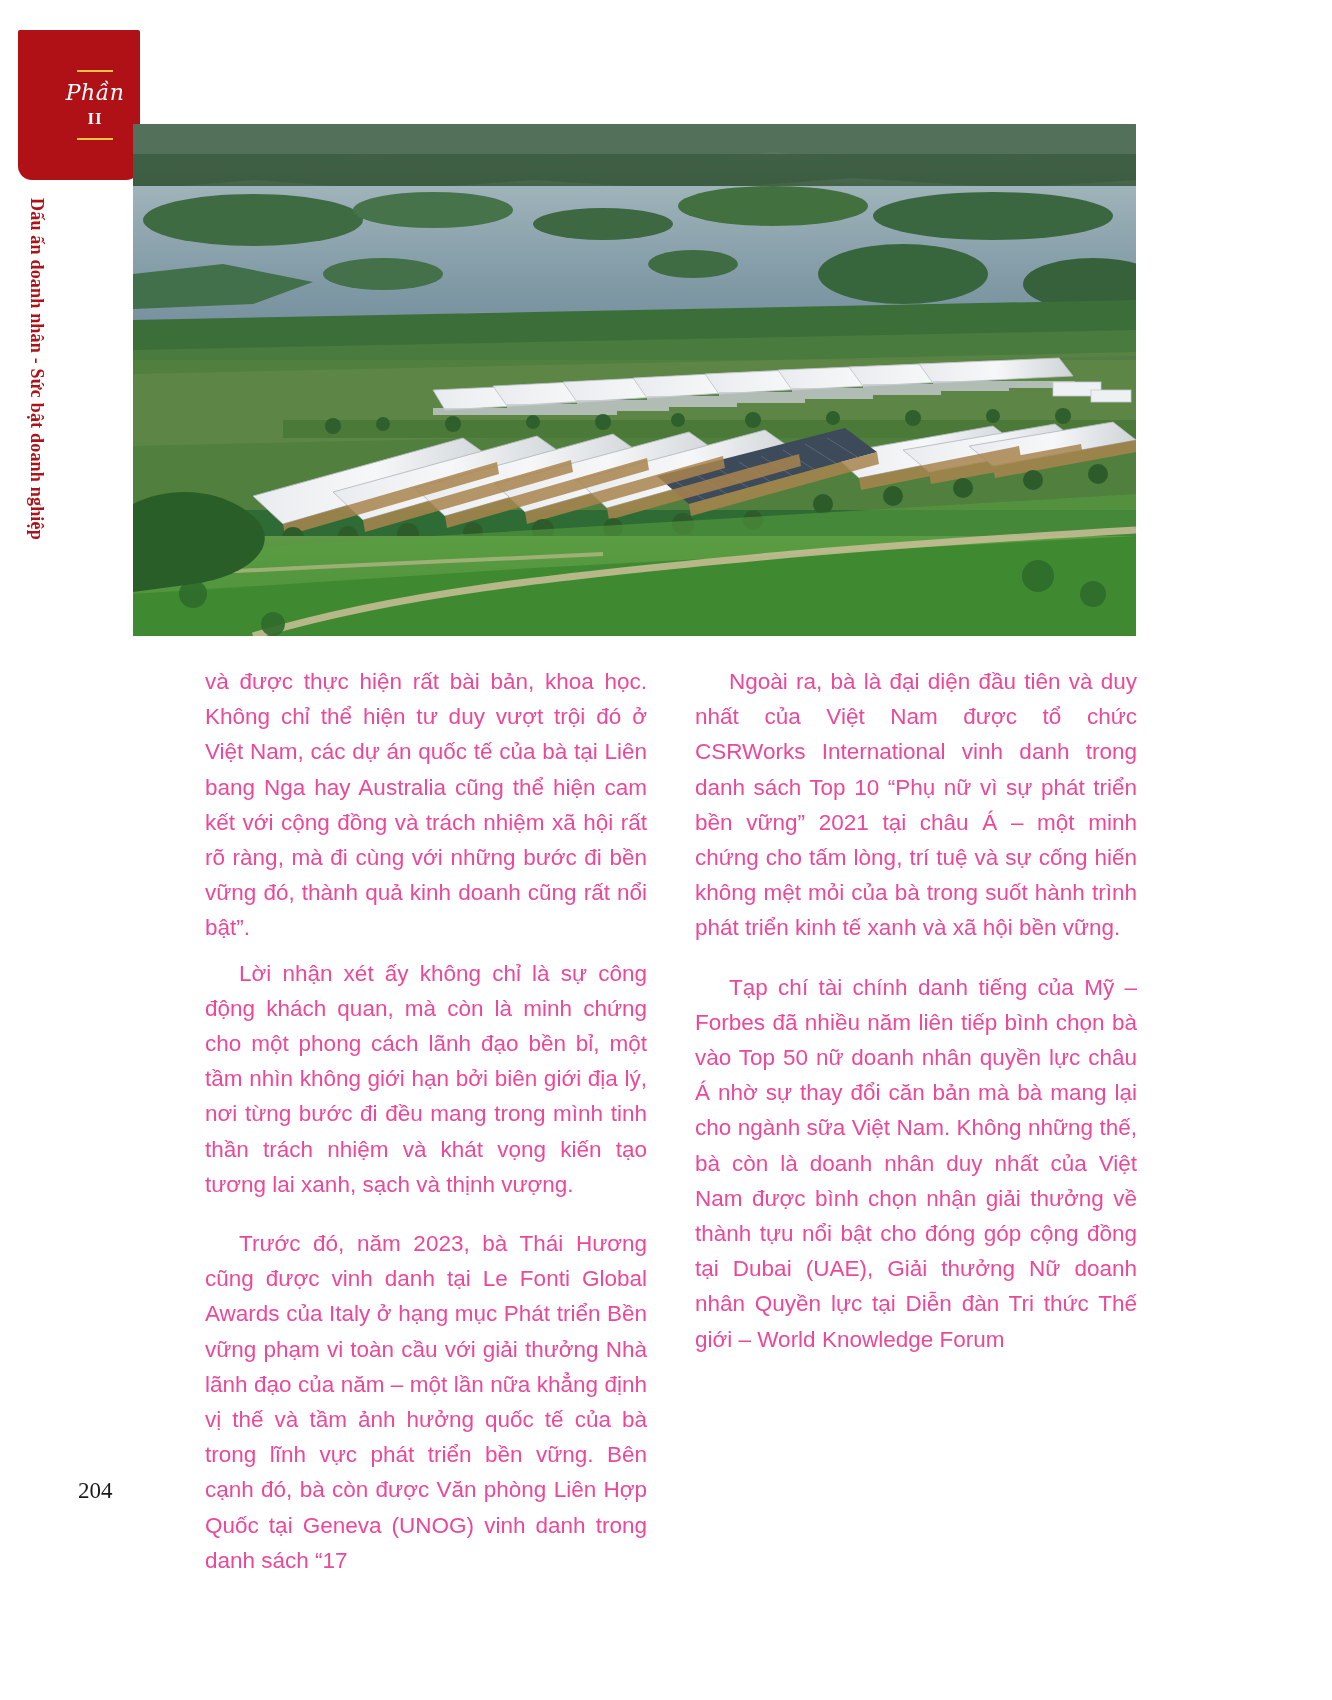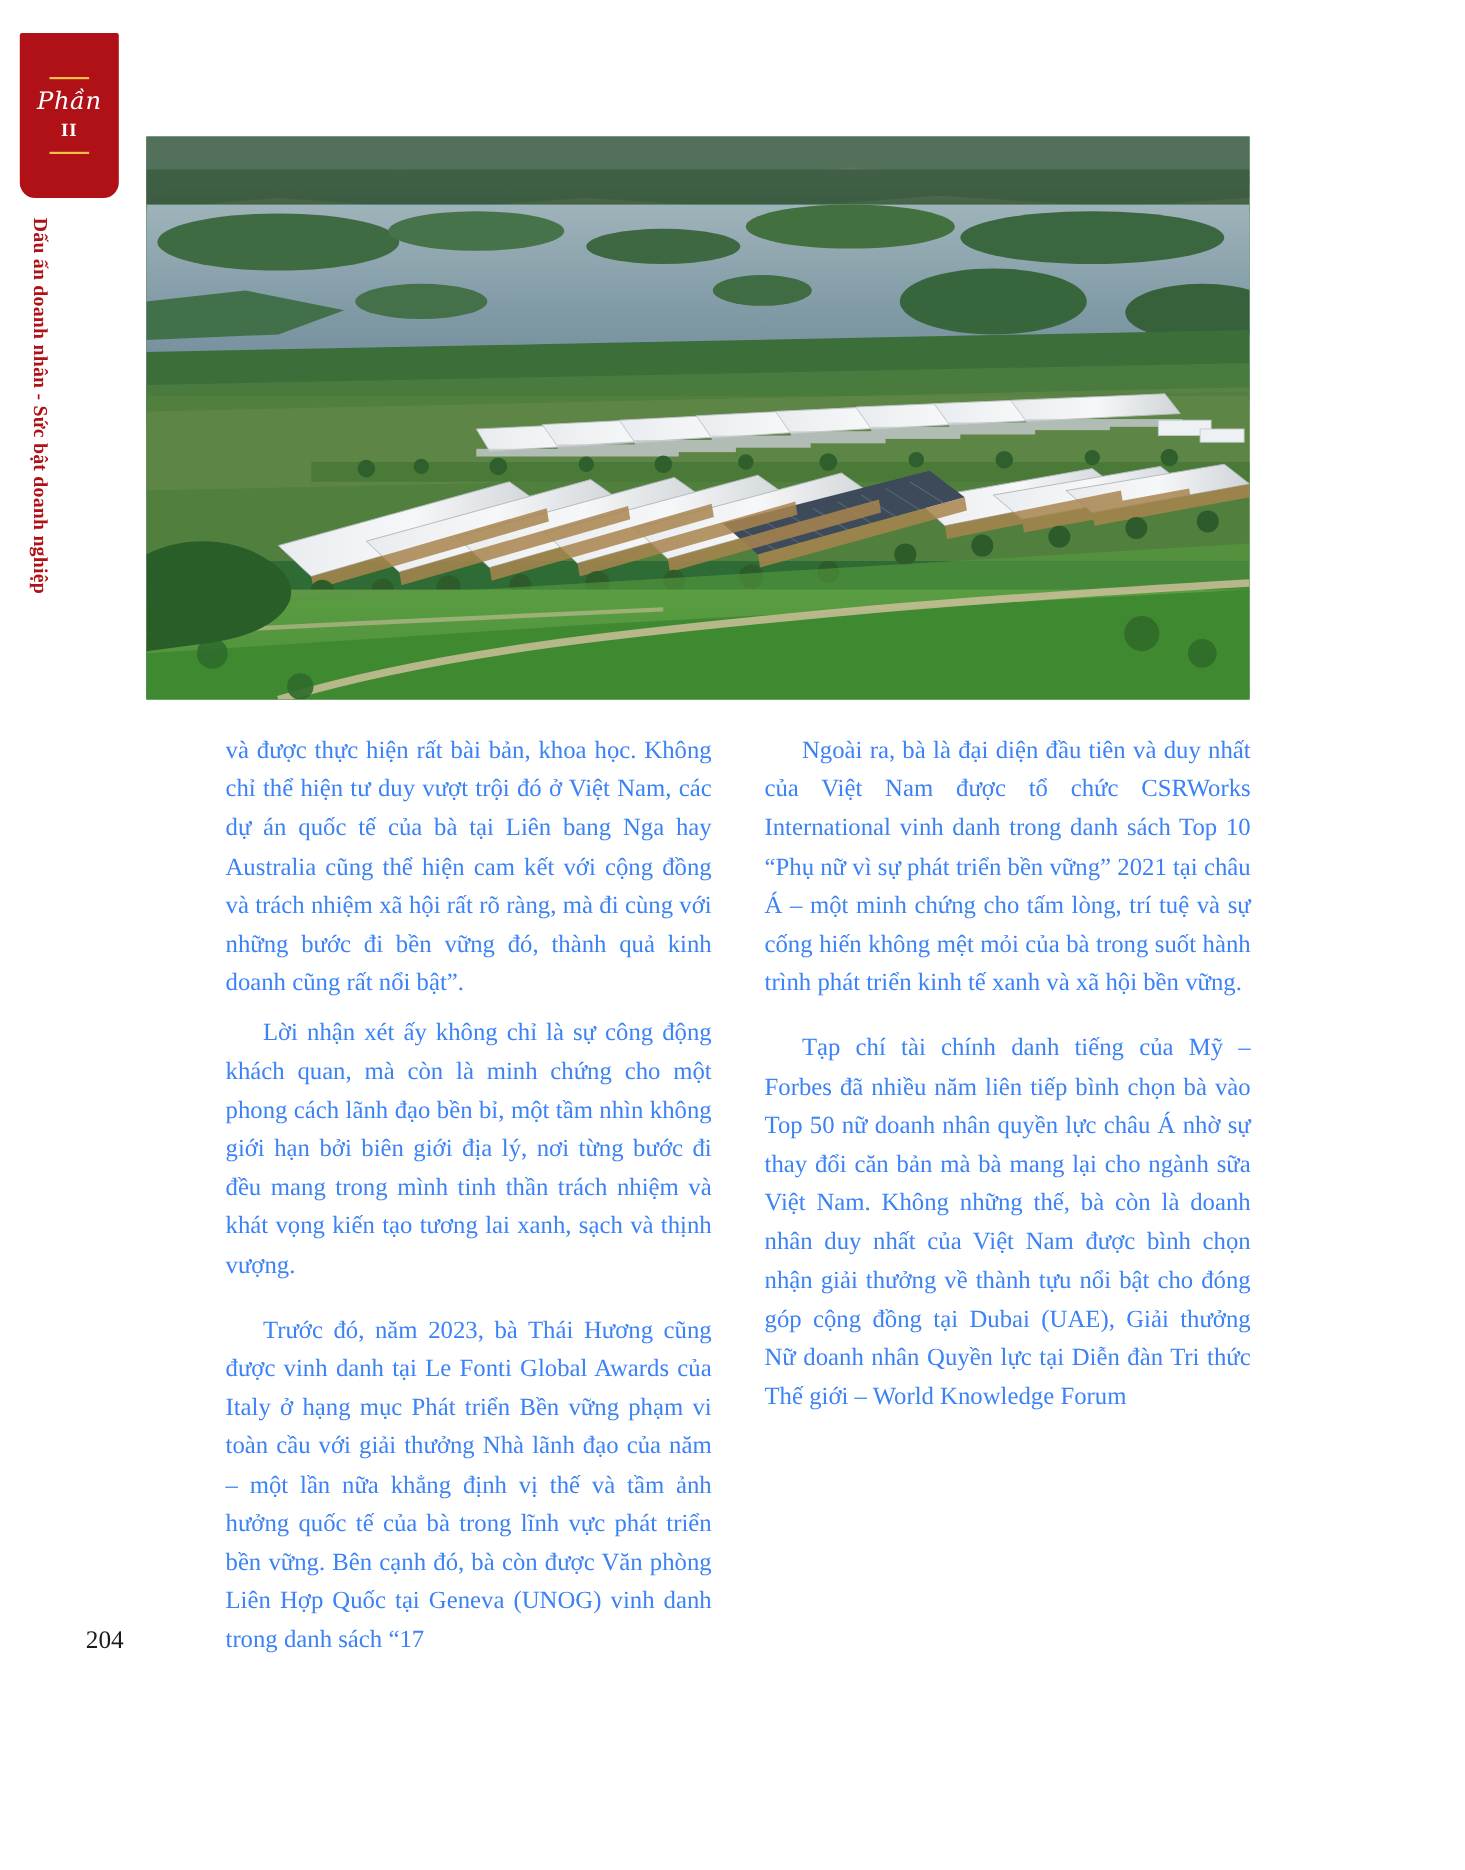--- a/index.html
+++ b/index.html
@@ -22,20 +22,21 @@
     top: 30px;
     width: 90px;
     height: 150px;
     background: #b01116;
     border-radius: 2px 2px 14px 14px;
     display: flex;
     flex-direction: column;
     align-items: center;
     justify-content: center;
     color: #ffffff;
+    padding-left: 32px;
   }
   .part-tab .rule {
     width: 36px;
     height: 2px;
     background: #f2c14a;
   }
   .part-tab .part-word {
     font-family: "DejaVu Serif", serif;
     font-style: italic;
     font-size: 22px;
@@ -86,26 +87,26 @@
     top: 664px;
     width: 932px;
     display: flex;
     gap: 48px;
   }
   .col {
     width: 442px;
   }
   .col p {
     margin: 0 0 10px 0;
-    font-family: Liberation Serif, serif;
+    font-family: Liberation Sans, sans-serif;
     font-size: 22.5px;
     line-height: 35.2px;
     text-align: justify;
     text-justify: inter-word;
-    color: #3b82f6;
+    color: #ec4899;
     hyphens: none;
   }
   .col p.indent { text-indent: 34px; }
   .col p.last { margin-bottom: 0; margin-top: 24px; }
 
   
   .folio {
     position: absolute;
     left: 78px;
     top: 1478px;

